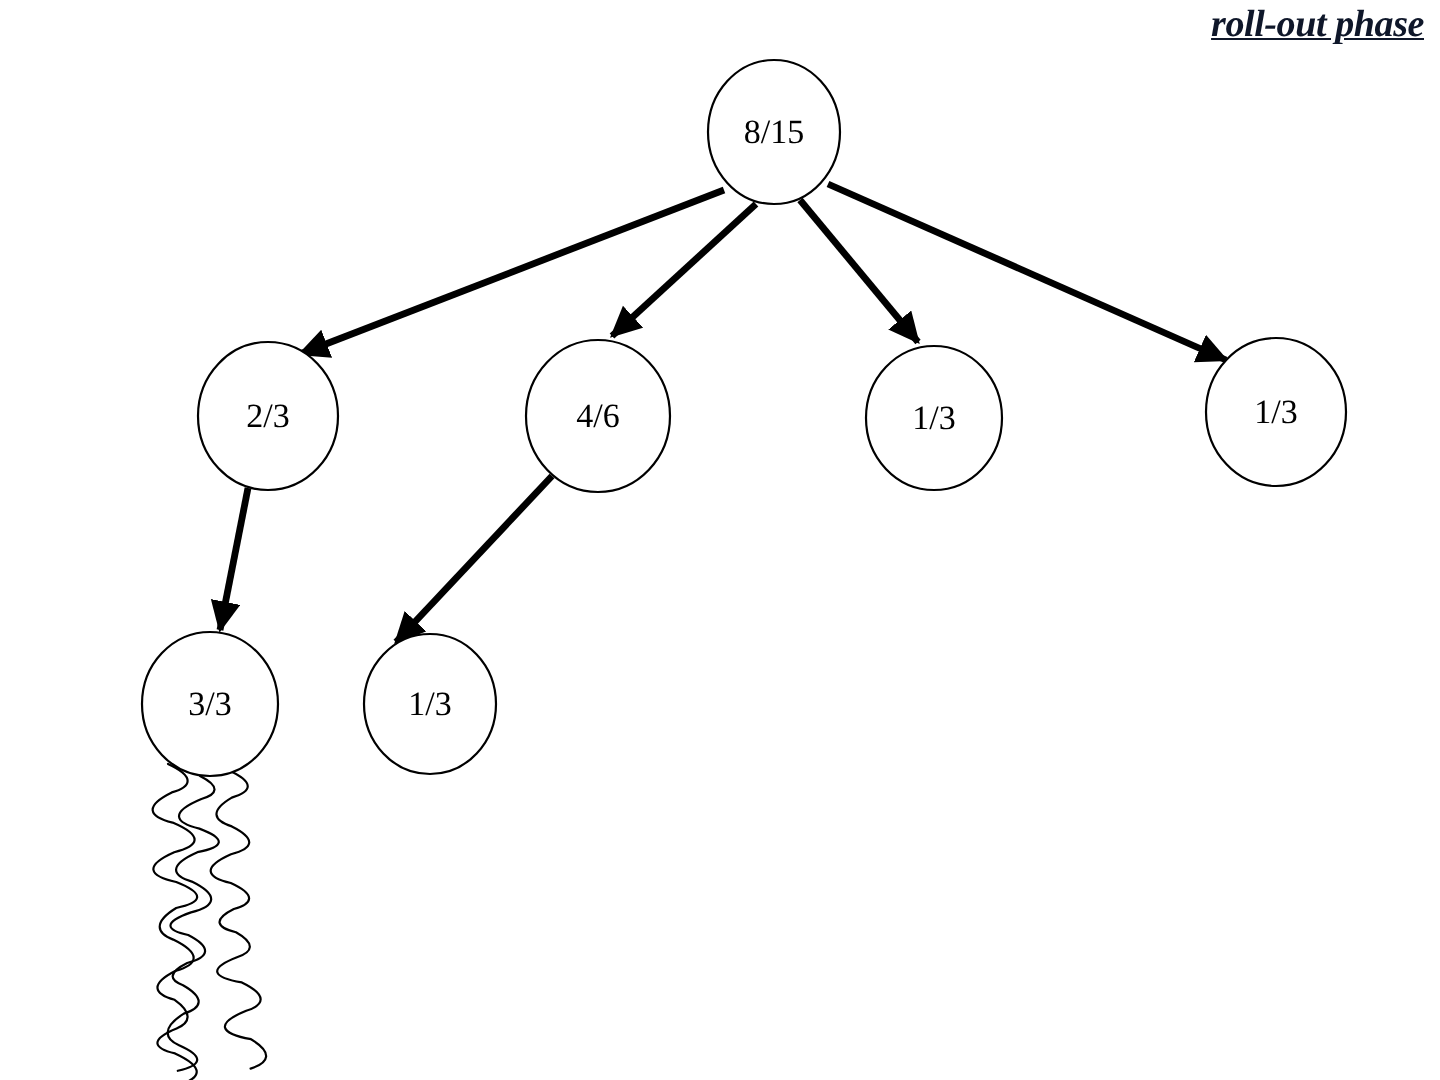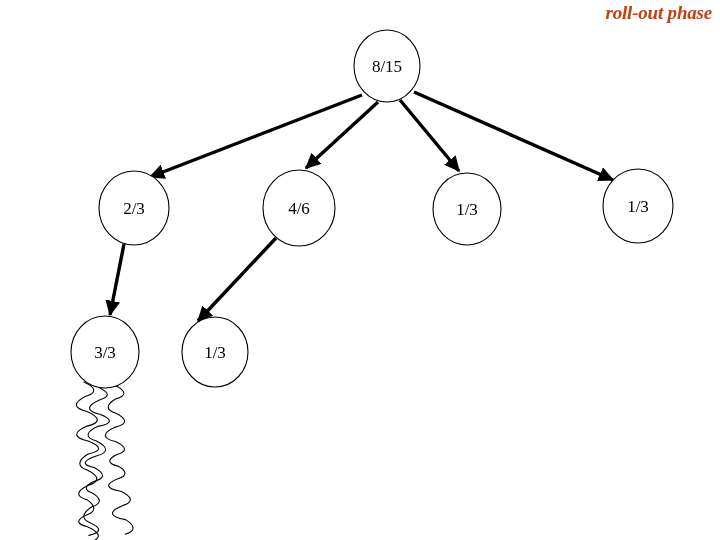--- a/index.html
+++ b/index.html
@@ -24,23 +24,24 @@
     height: 540px;
   }
   .phase-title {
     position: absolute;
     right: 8px;
     top: 2px;
     font-family: "Liberation Serif", "DejaVu Serif", serif;
     font-style: italic;
     font-weight: bold;
     font-size: 19px;
-    color: #c2410c;
+    color: #0f172a;
     white-space: nowrap;
     letter-spacing: -0.2px;
+    text-decoration: underline;
   }
   .node-label {
     font-family: "Liberation Serif", "DejaVu Serif", serif;
     font-size: 17px;
     fill: #000000;
     text-anchor: middle;
     dominant-baseline: central;
     user-select: none;
   }
   .node-circle {

